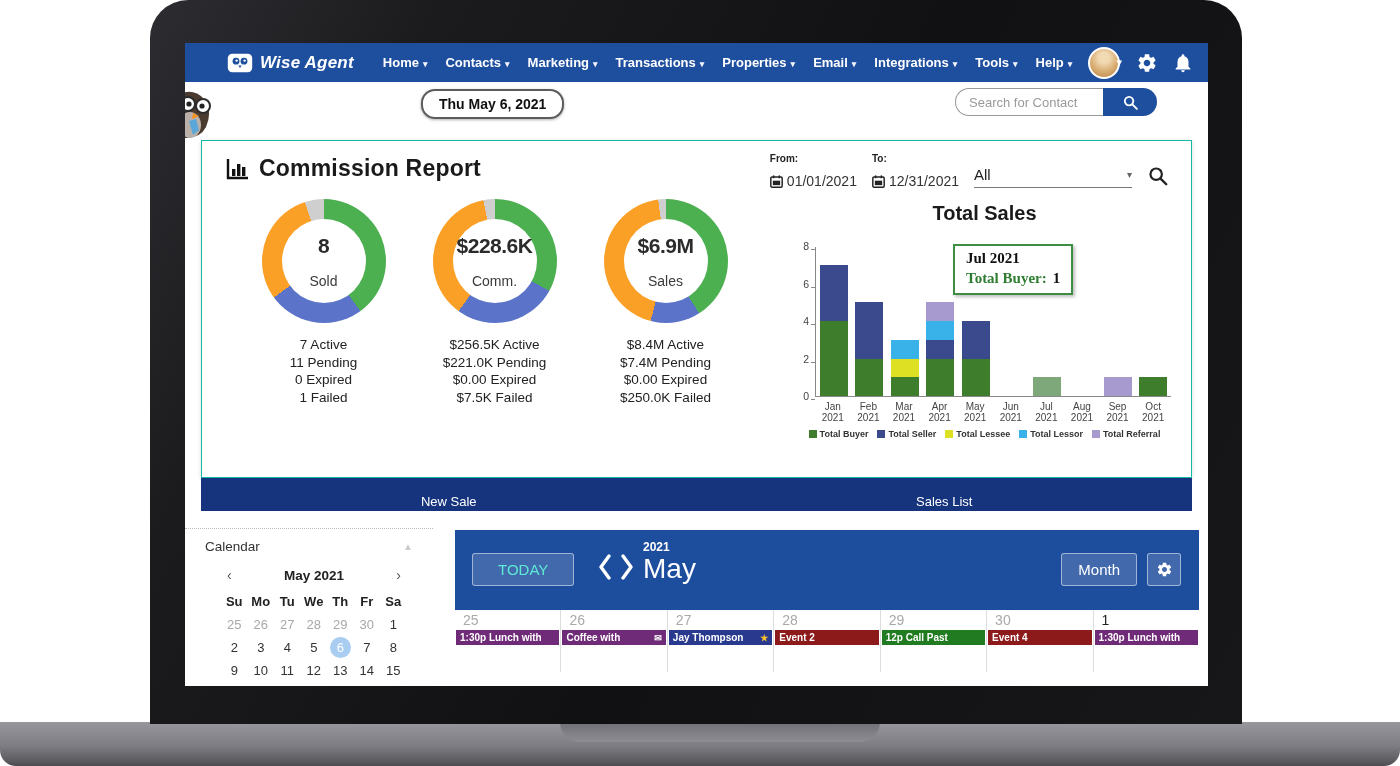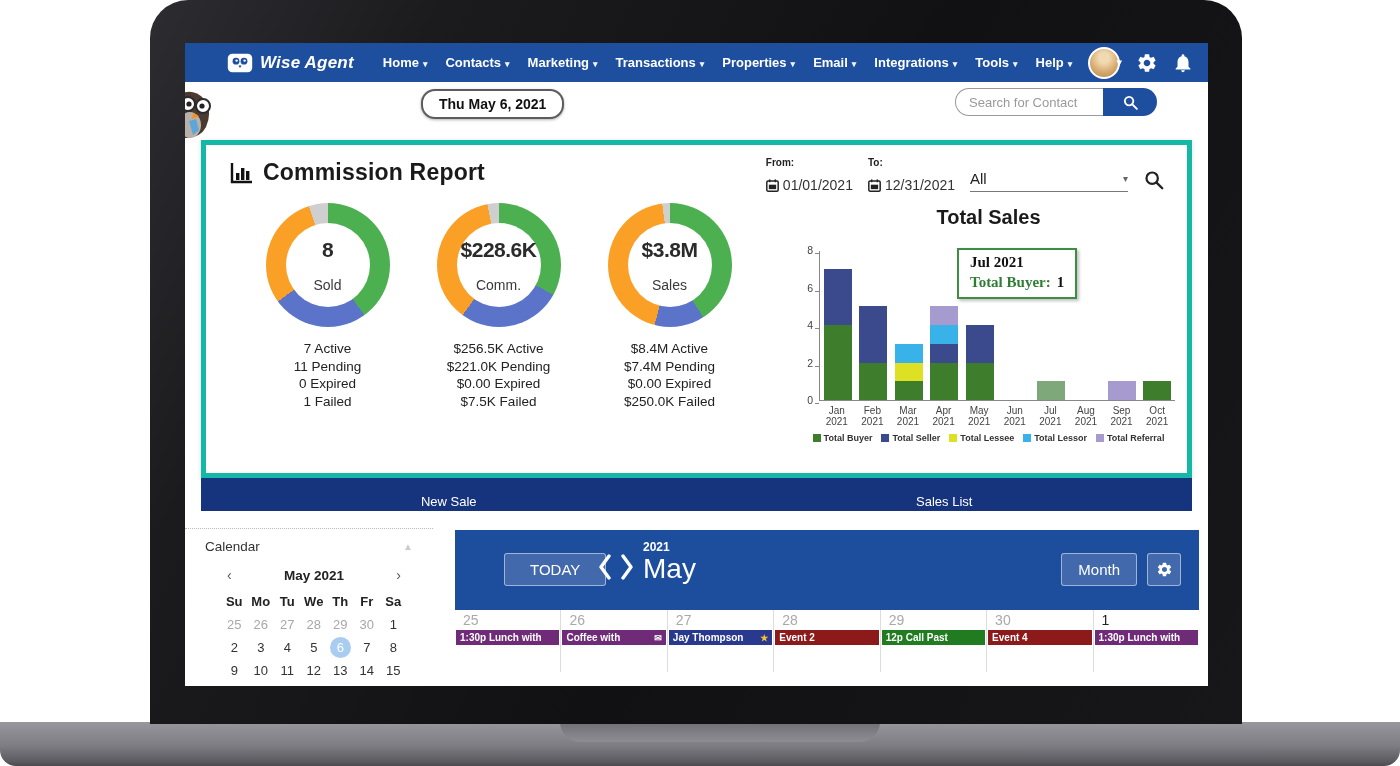--- a/index.html
+++ b/index.html
@@ -43,21 +43,21 @@
   .search-group { position:absolute; right:51px; top:6px; display:flex; height:28px; }
   .search-input { width:148px; border:1px solid #9a9a9a; border-right:none; border-radius:16px 0 0 16px;
                   padding:0 13px; font-size:13px; color:#333; outline:none; }
   .search-input::placeholder { color:#9a9a9a; }
   .search-btn { width:54px; background:#1e4e9e; border:none; border-radius:0 16px 16px 0; color:#fff;
                 display:flex; align-items:center; justify-content:center; cursor:pointer; }
   .owl { position:absolute; left:-8px; top:7px; }
 
   
   .report-card { position:absolute; left:16px; top:97px; width:991px; height:338px; background:#fff;
-                 border:5px solid #14b8a6; box-shadow:0 1px 5px rgba(0,0,0,.13); }
+                 border:1px solid #14b8a6; box-shadow:0 1px 5px rgba(0,0,0,.13); }
   .report-header { position:absolute; left:24px; top:14px; display:flex; align-items:center; gap:9px; }
   .report-title { font-size:23px; font-weight:bold; color:#1a1a1a; letter-spacing:.2px; }
   .filters { position:absolute; right:22px; top:12px; display:flex; align-items:flex-end; gap:15px; }
   .date-filter .flabel { font-size:10px; font-weight:bold; color:#222; }
   .fvalue { display:flex; align-items:center; gap:4px; margin-top:9px; font-size:14px; color:#333; cursor:pointer;justify-content:space-between; }
   .type-select { width:158px; border-bottom:1px solid #777; padding-bottom:4px; font-size:15px; color:#222;
                  display:flex; justify-content:space-between; align-items:center; cursor:pointer; margin-bottom:1px; }
   .type-select .caret { font-size:10px; color:#666; }
   .filter-search { margin-bottom:2px; color:#222; }
 
@@ -109,21 +109,21 @@
   .mini-cell { height:23px; text-align:center; font-size:13px; color:#333; line-height:23px; cursor:pointer; }
   .mini-wd { font-weight:bold; color:#222; cursor:default; }
   .mini-cell.muted { color:#a8a8a8; }
   .mini-cell .sel { display:inline-block; width:21px; height:21px; line-height:21px; border-radius:50%;
                     background:#a8cdf1; color:#fff; }
 
   
   .main-cal { position:absolute; left:270px; top:487px; width:744px; height:156px; }
   .cal-header { position:relative; height:80px; background:#1d4d9d; }
   .today-btn { position:absolute; left:17px; top:23px; padding:7px 25px; background:rgba(255,255,255,.16);
-               border:1px solid rgba(255,255,255,.5); border-radius:3px; color:#ffffff; font-size:15px; cursor:pointer;margin-left:32px; }
+               border:1px solid rgba(255,255,255,.5); border-radius:3px; color:#5eead4; font-size:15px; cursor:pointer; }
   .cal-chevrons { position:absolute; left:143px; top:24px; display:flex; gap:8px; }
   .cal-chev { cursor:pointer; display:flex; align-items:center; }
   .ym { position:absolute; left:188px; top:10px; color:#fff; }
   .ym-year { font-size:12px; font-weight:bold; }
   .ym-month { font-size:28px; line-height:30px; }
   .view-btn { position:absolute; right:62px; top:23px; padding:7px 16px; background:rgba(255,255,255,.16);
               border:1px solid rgba(255,255,255,.5); border-radius:3px; color:#fff; font-size:15px; cursor:pointer; }
   .cal-gear-btn { position:absolute; right:18px; top:23px; width:34px; height:33px; background:rgba(255,255,255,.16);
                   border:1px solid rgba(255,255,255,.5); border-radius:3px; display:flex; align-items:center;
                   justify-content:center; cursor:pointer; }
@@ -293,21 +293,21 @@
             <div class="donut-stats">
               <div class="stat-line">$256.5K Active</div>
               <div class="stat-line">$221.0K Pending</div>
               <div class="stat-line">$0.00 Expired</div>
               <div class="stat-line">$7.5K Failed</div>
             </div>
           </div>
           <div class="donut-block">
             <div class="donut" style="background: conic-gradient(rgb(76, 175, 80) 0%, rgb(76, 175, 80) 41%, rgb(91, 116, 201) 41%, rgb(91, 116, 201) 54%, rgb(251, 160, 38) 54%, rgb(251, 160, 38) 98%, rgb(207, 207, 207) 98%, rgb(207, 207, 207) 100%);">
               <div class="donut-hole">
-                <div class="donut-value">$3.8M</div>
+                <div class="donut-value">$6.9M</div>
                 <div class="donut-label">Sales</div>
               </div>
             </div>
             <div class="donut-stats">
               <div class="stat-line">$8.4M Active</div>
               <div class="stat-line">$7.4M Pending</div>
               <div class="stat-line">$0.00 Expired</div>
               <div class="stat-line">$250.0K Failed</div>
             </div>
           </div>

